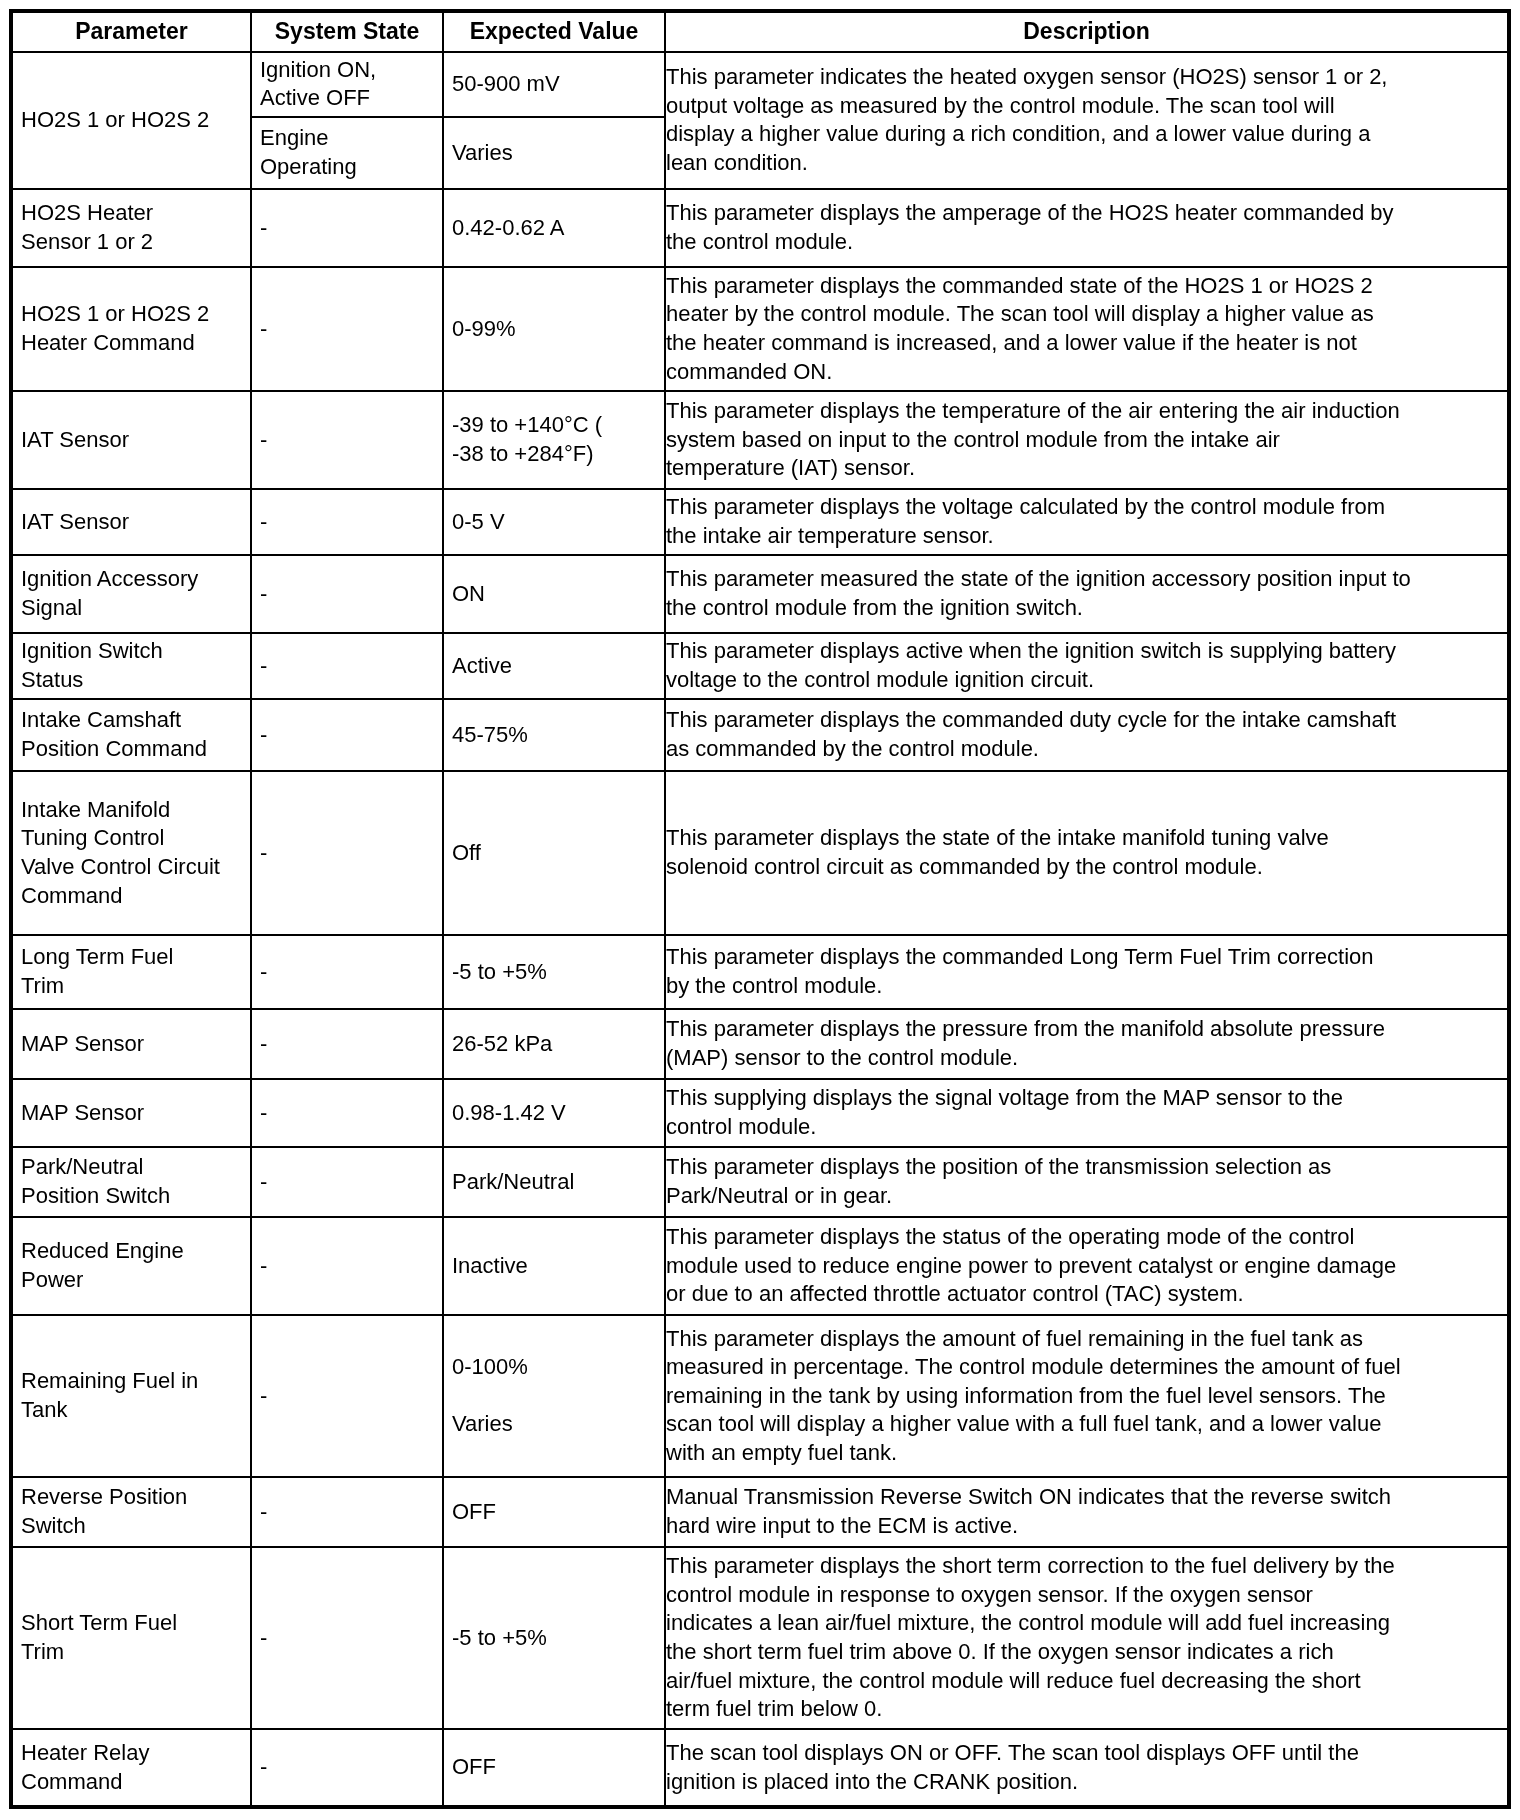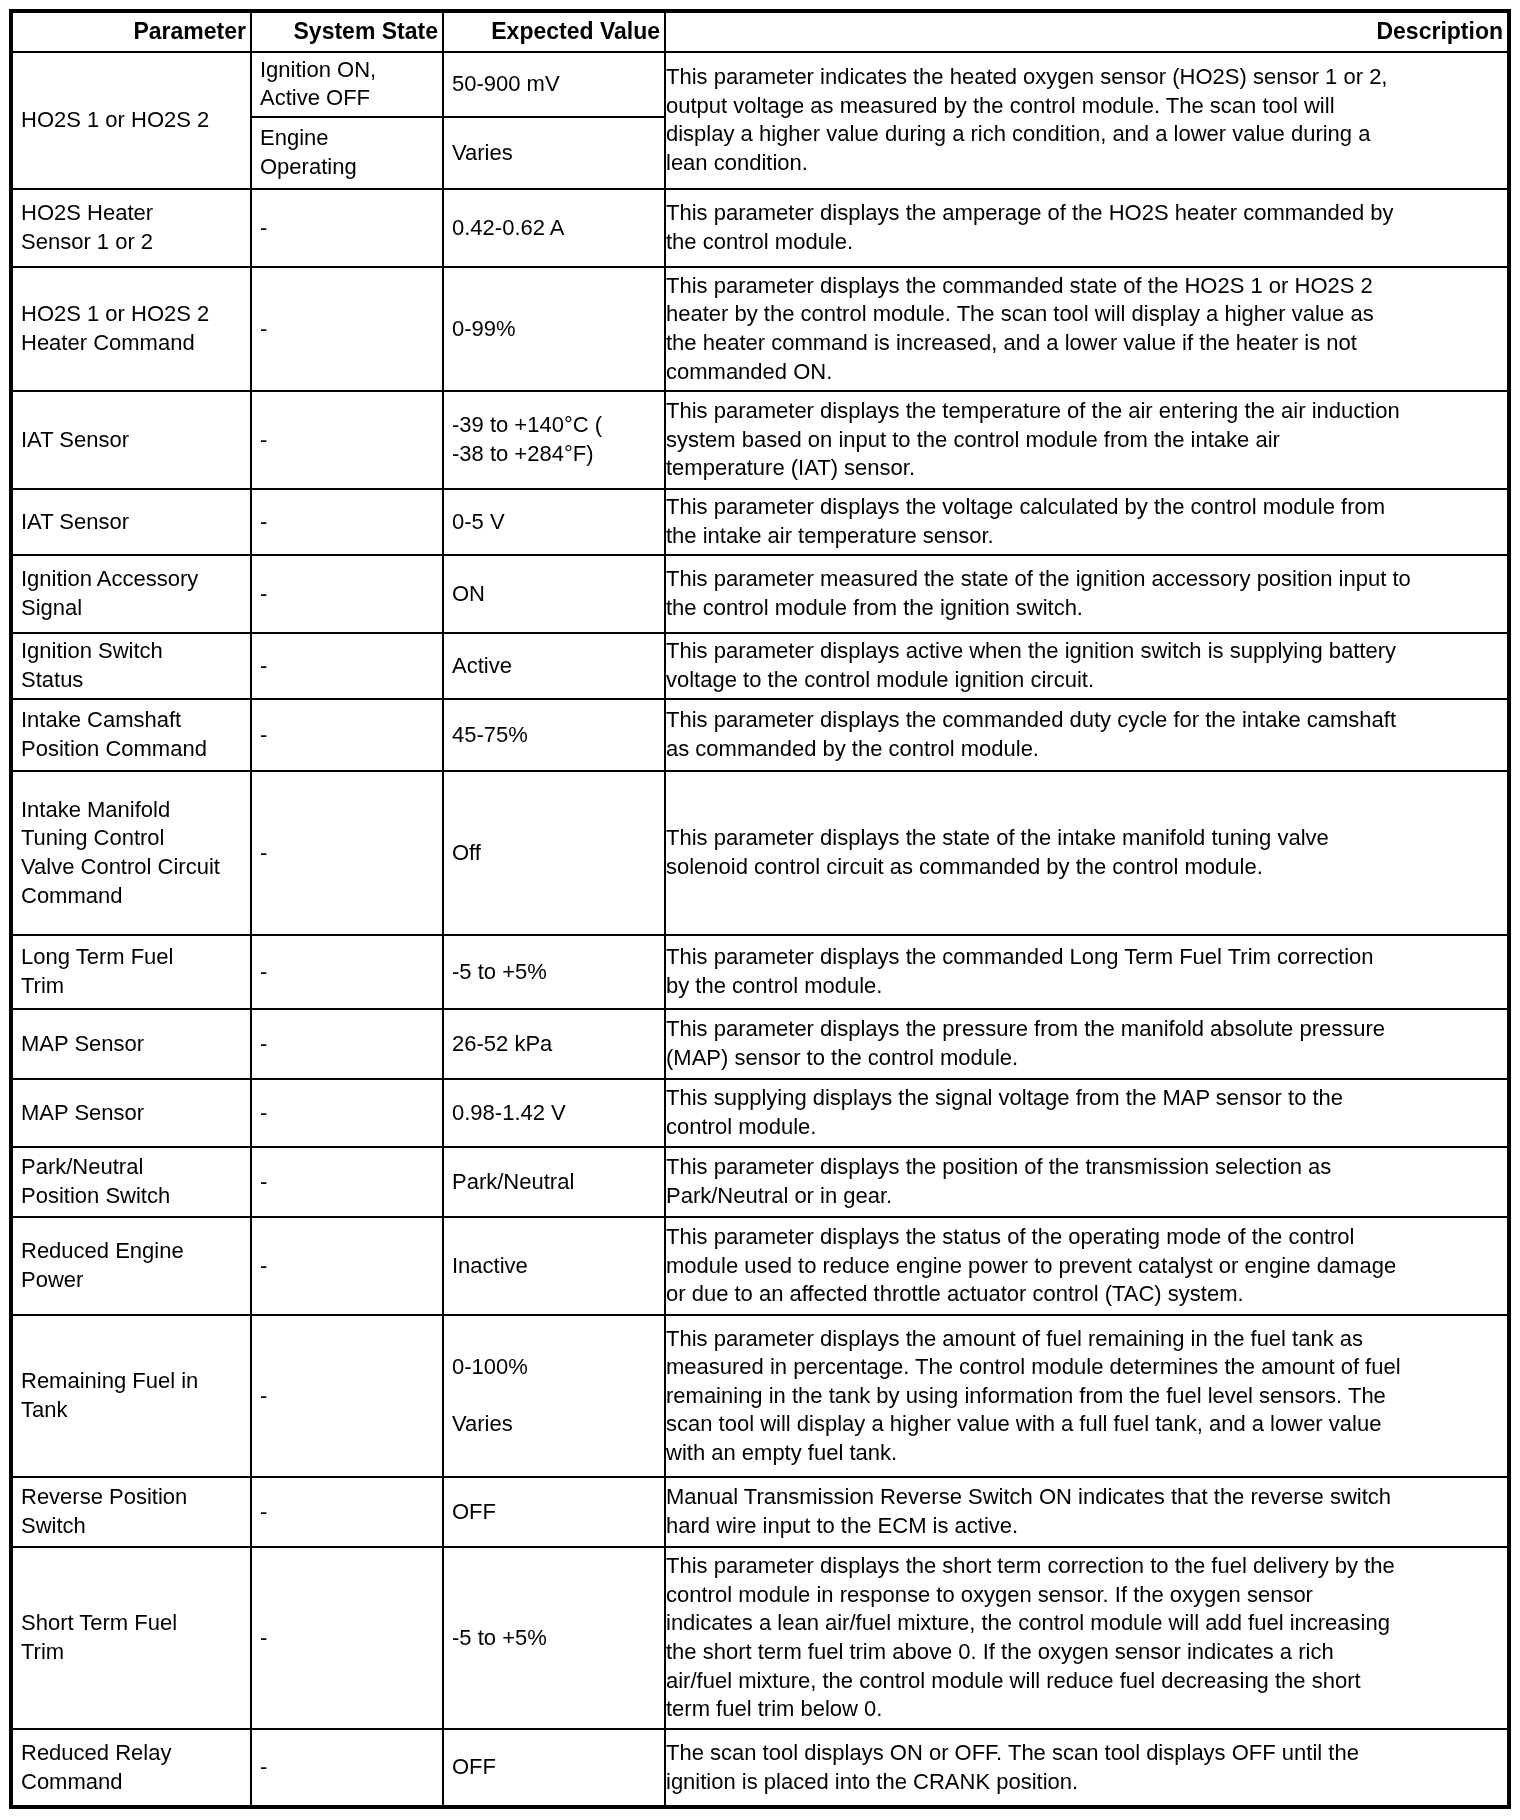--- a/index.html
+++ b/index.html
@@ -28,21 +28,21 @@
     border: 2px solid #000;
     vertical-align: middle;
     padding: 3px 8px;
     font-size: 22px;
     line-height: 1.3;
     overflow: hidden;
   }
   th {
     font-size: 23px;
     font-weight: bold;
-    text-align: right;
+    text-align: center;
     padding: 4px 4px;
   }
   td {
     white-space: pre-line;
     text-align: left;
   }
   td.desc { padding-left: 0; padding-right: 6px; }
 </style>
 </head>
 <body>
@@ -229,21 +229,21 @@
       <td>-5 to +5%</td>
       <td class="desc">This parameter displays the short term correction to the fuel delivery by the
 control module in response to oxygen sensor. If the oxygen sensor
 indicates a lean air/fuel mixture, the control module will add fuel increasing
 the short term fuel trim above 0. If the oxygen sensor indicates a rich
 air/fuel mixture, the control module will reduce fuel decreasing the short
 term fuel trim below 0.</td>
     </tr>
 
     <tr style="height:78px">
-      <td>Reduced Relay
+      <td>Heater Relay
 Command</td>
       <td>-</td>
       <td>OFF</td>
       <td class="desc">The scan tool displays ON or OFF. The scan tool displays OFF until the
 ignition is placed into the CRANK position.</td>
     </tr>
   </tbody>
 </table>
 
 </body></html>

